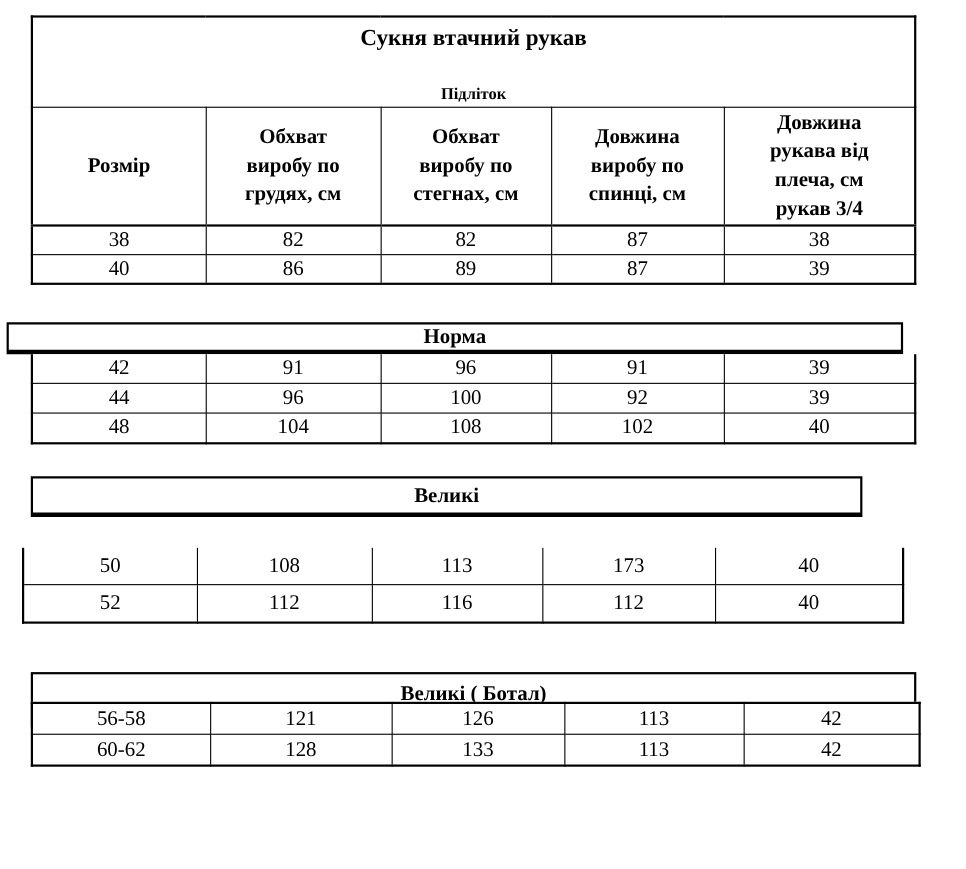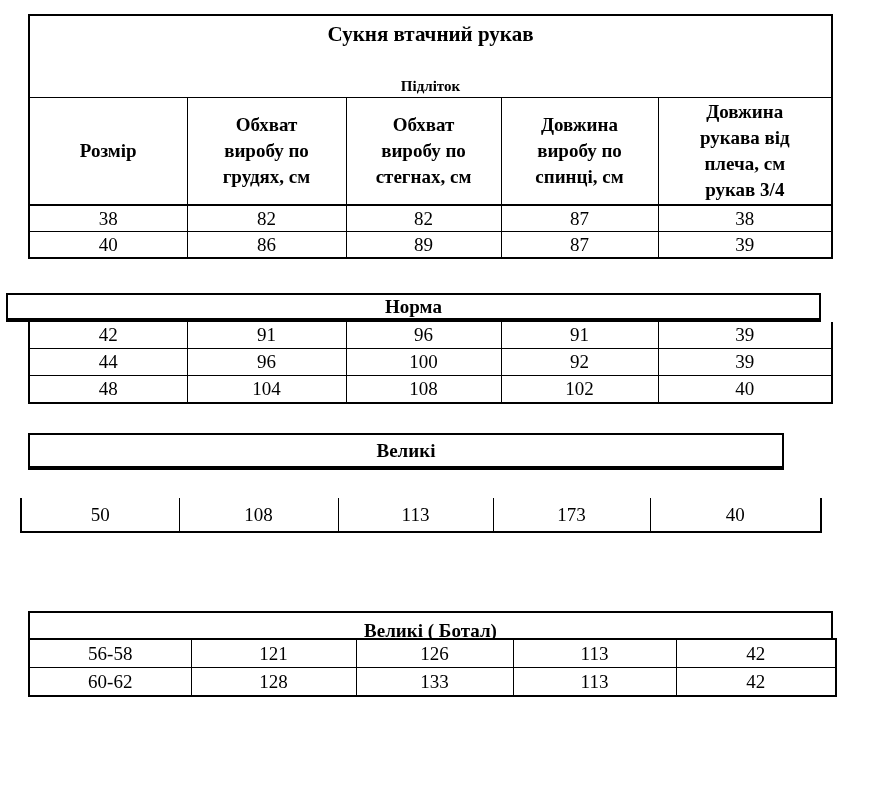--- a/index.html
+++ b/index.html
@@ -173,20 +173,27 @@
         <col style="width:171px">
     </colgroup>
     <tbody>
         <tr>
       <td>50</td>
       <td>108</td>
       <td>113</td>
       <td>173</td>
       <td>40</td>
     </tr>
+    <tr>
+      <td>52</td>
+      <td>112</td>
+      <td>116</td>
+      <td>112</td>
+      <td>40</td>
+    </tr>
   </tbody>
     </table>
 
   <div class="banner botal-banner">
     <span>Великі ( Ботал)</span>
   </div>
 
   <table class="tbl botal">
     <colgroup>
       <col style="width:162px">

